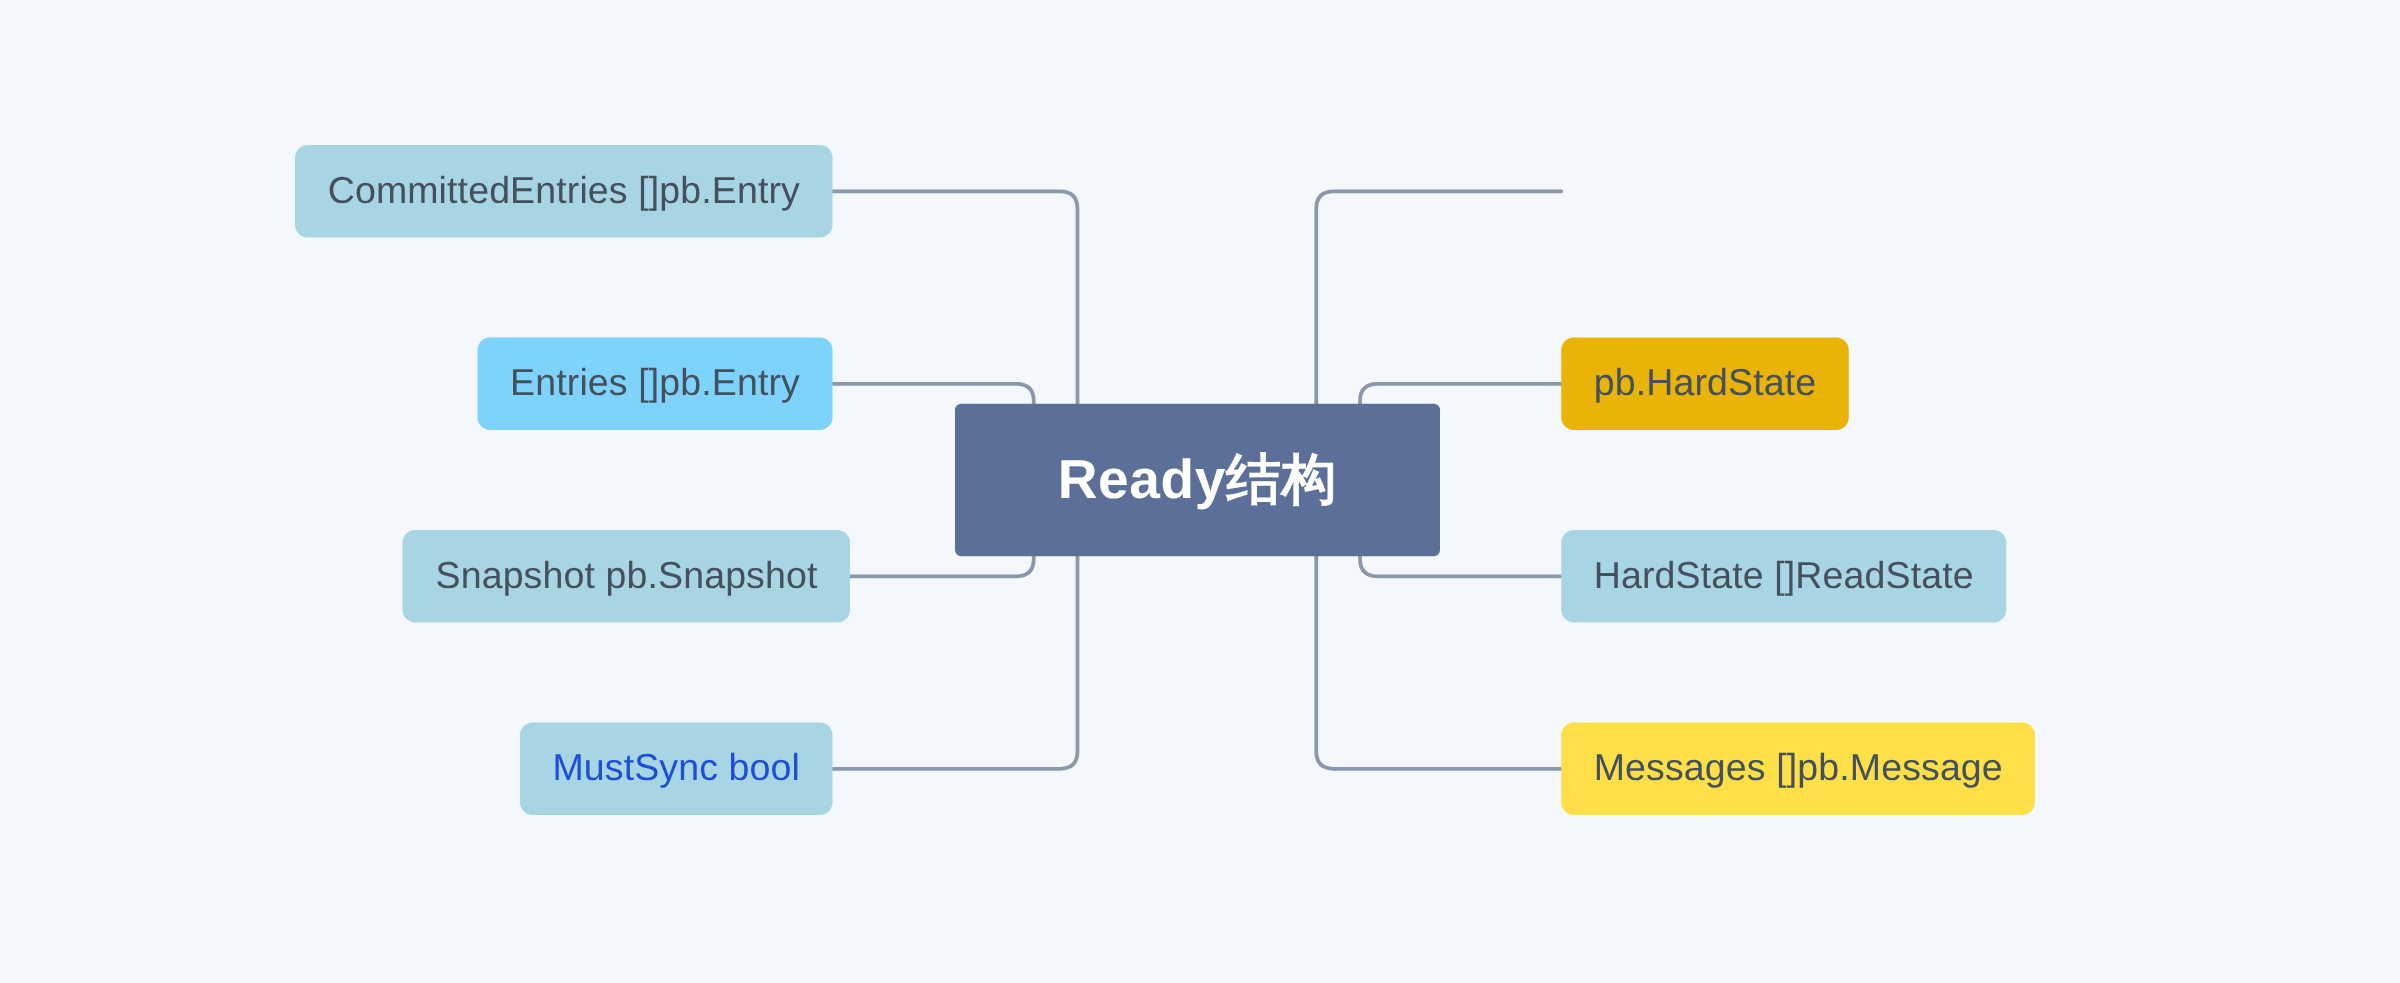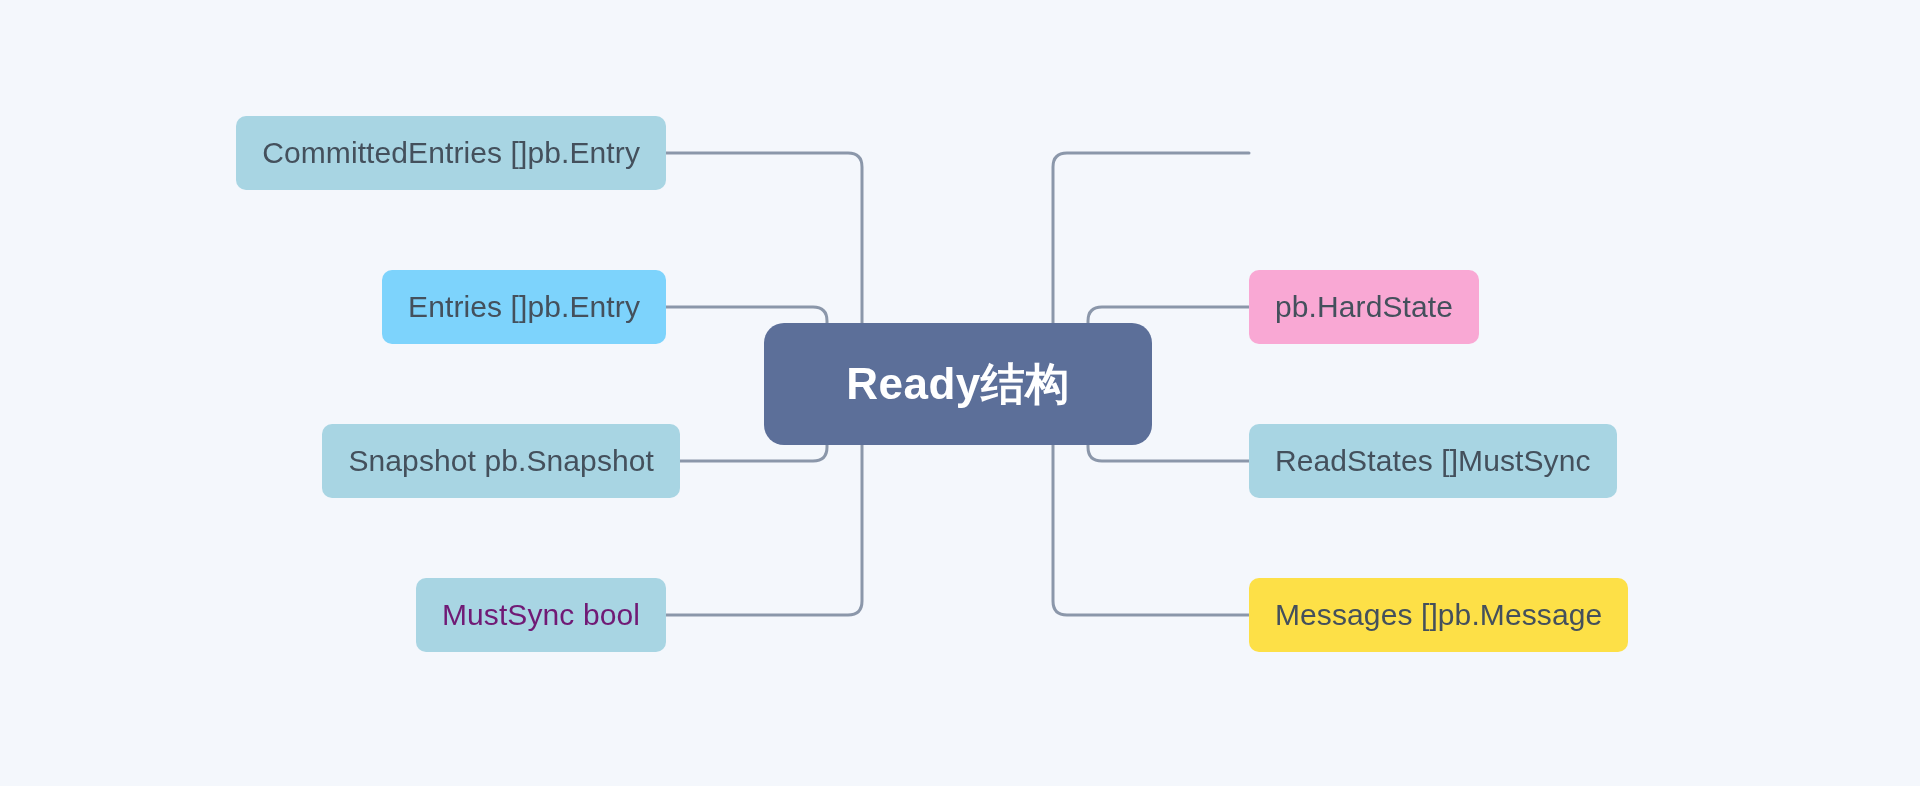--- a/index.html
+++ b/index.html
@@ -51,21 +51,21 @@
   .node.right {
     justify-content: flex-start;
   }
   .center-node {
     position: absolute;
     box-sizing: border-box;
     display: flex;
     align-items: center;
     justify-content: center;
     background: #5c6f99;
-    border-radius: 20px;
+    border-radius: 5px;
     height: 122px;
     white-space: nowrap;
     z-index: 5;
   }
   .center-node .center-label {
     font-size: 44px;
     font-weight: bold;
     color: #ffffff;
     line-height: 1;
     letter-spacing: 0.5px;
@@ -95,33 +95,33 @@
 
   <div class="node left" style="right: 1254px; top: 270px; background: #7dd3fc;">
     <span class="node-label" style="color: rgb(68, 80, 92);">Entries []pb.Entry</span>
   </div>
 
   <div class="node left" style="right: 1240px; top: 424px; background: rgb(168, 213, 227);">
     <span class="node-label" style="color: rgb(68, 80, 92);">Snapshot pb.Snapshot</span>
   </div>
 
   <div class="node left" style="right: 1254px; top: 578px; background: rgb(168, 213, 227);">
-    <span class="node-label" style="color: #701a75; text-align: center;">MustSync bool</span>
+    <span class="node-label" style="color: #1d4ed8; text-align: center;">MustSync bool</span>
   </div>
 
   <div class="center-node" style="left: 764px; top: 323px; width: 388px; background: rgb(92, 111, 153);">
     <span class="center-label" style="color: rgb(255, 255, 255);">Ready结构</span>
   </div>
 
 
-  <div class="node right" style="left: 1249px; top: 270px; background: #f9a8d4; align-items: center;">
+  <div class="node right" style="left: 1249px; top: 270px; background: #eab308; align-items: center;">
     <span class="node-label" style="color: rgb(68, 80, 92);">pb.HardState</span>
   </div>
 
   <div class="node right" style="left: 1249px; top: 424px; background: rgb(168, 213, 227);">
-    <span class="node-label" style="color: rgb(68, 80, 92);">ReadStates []MustSync</span>
+    <span class="node-label" style="color: rgb(68, 80, 92);">HardState []ReadState</span>
   </div>
 
   <div class="node right" style="left: 1249px; top: 578px; background: #fde047;">
     <span class="node-label" style="color: rgb(68, 80, 92);">Messages []pb.Message</span>
   </div>
 
 </div>
 
 </body></html>

